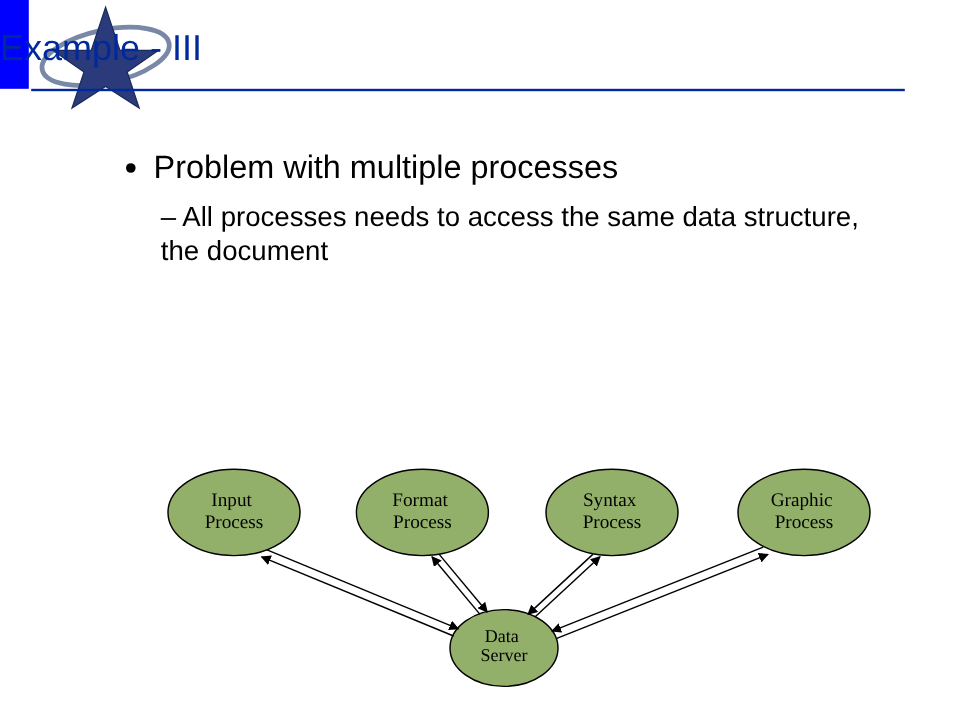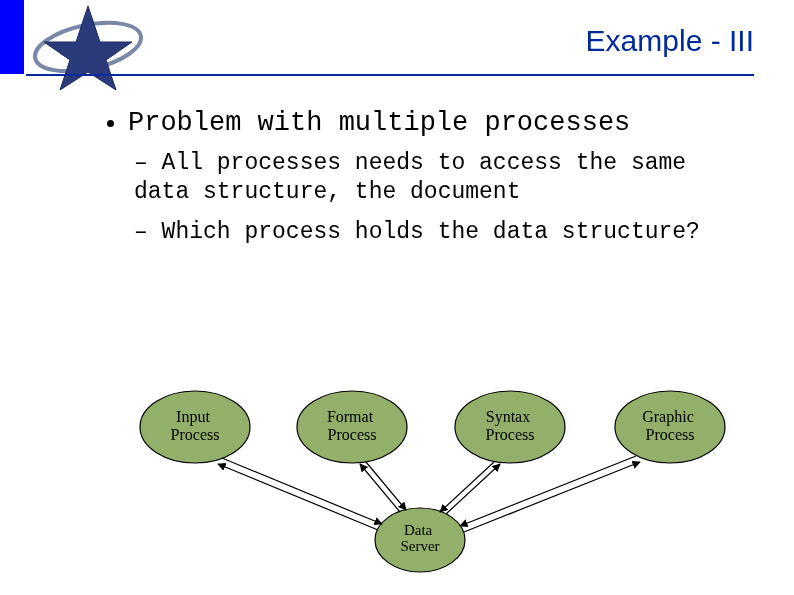--- a/index.html
+++ b/index.html
@@ -26,39 +26,39 @@
     left: 28px;
     top: 2px;
     width: 120px;
     height: 90px;
   }
   .title {
     position: absolute;
     left: 0;
     right: 40px;
     top: 24px;
-    text-align: right;
+    text-align: left;
     font-size: 30px;
     color: #002a9c;
     font-family: Arial, sans-serif;
   }
   .hr {
     position: absolute;
     left: 26px;
     right: 40px;
     top: 74px;
     height: 0;
     border-top: 2px solid #002a9c;
   }
   .content {
     position: absolute;
     left: 100px;
-    top: 108px;
+    top: 124px;
     right: 60px;
-    font-family: Liberation Mono, monospace;
+    font-family: Liberation Sans, sans-serif;
   }
   ul.top {
     list-style: disc;
     margin: 0;
     padding-left: 28px;
   }
   ul.top > li {
     font-size: 27px;
     margin-bottom: 6px;
   }
@@ -108,21 +108,20 @@
 
 <div class="title">Example - III</div>
 <div class="hr"></div>
 
 <div class="content">
   <ul class="top">
     <li>Problem with multiple processes</li>
   </ul>
   <ul class="sub">
     <li>All processes needs to access the same data structure, the document</li>
-    <li>Which process holds the data structure?</li>
   </ul>
 </div>
 
 <div class="diagram">
   <svg viewBox="0 0 610 220" width="610" height="220">
     <defs>
       <marker id="arrow" viewBox="0 0 10 10" refX="9" refY="5" markerWidth="7" markerHeight="7" orient="auto-start-reverse">
         <path d="M 0 0 L 10 5 L 0 10 z" fill="#000"></path>
       </marker>
     </defs>

